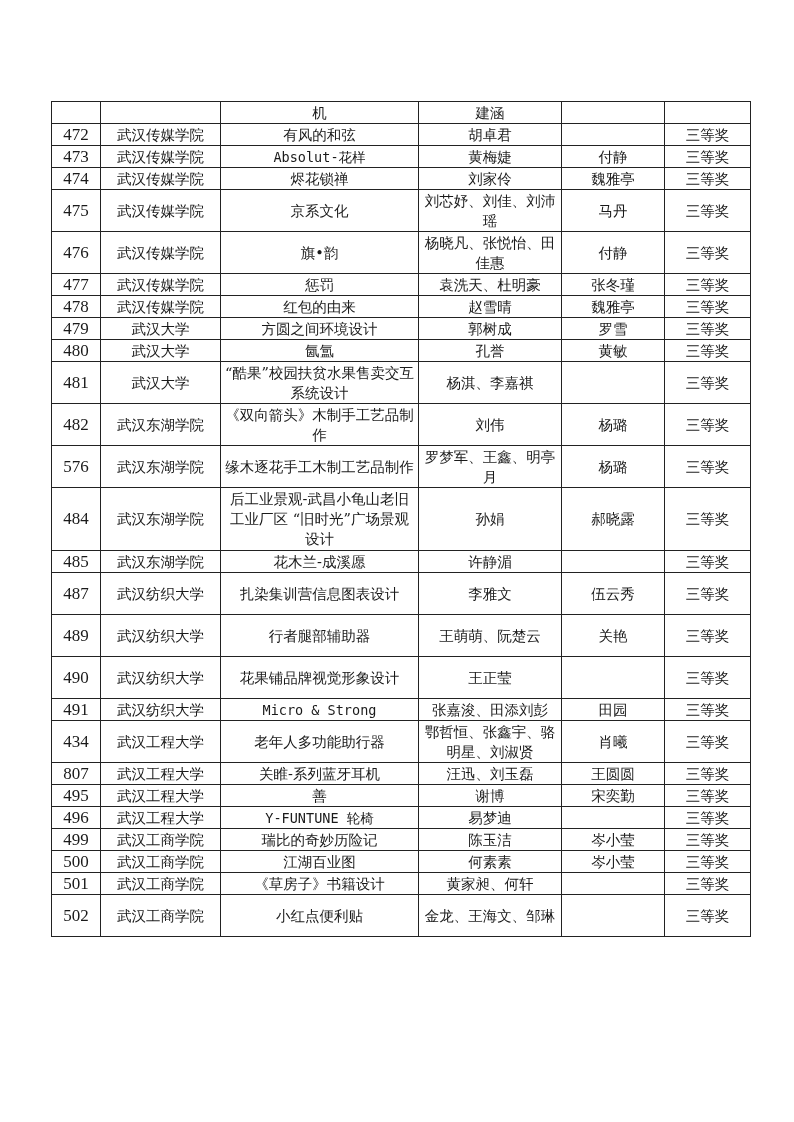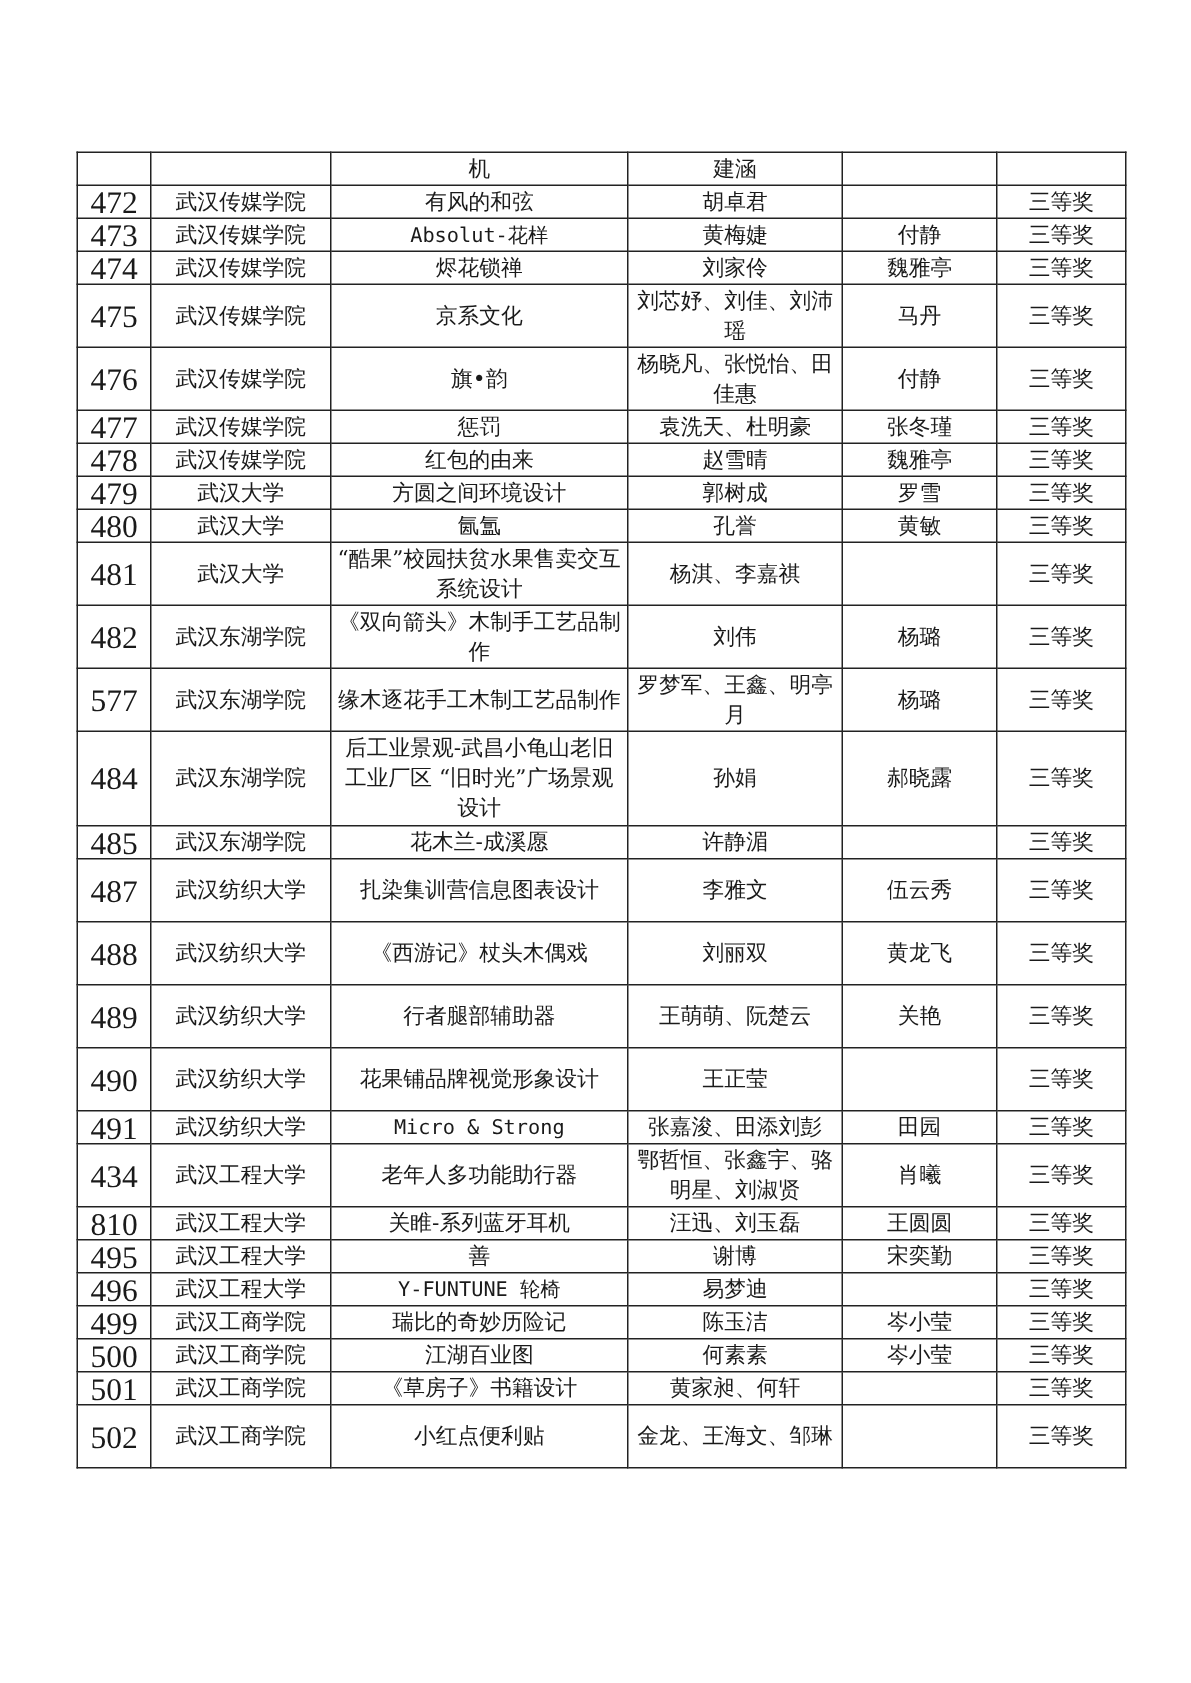--- a/index.html
+++ b/index.html
@@ -34,21 +34,21 @@
       padding: 0 2px;
       text-align: center;
       vertical-align: middle;
       font-size: 14.5px;
       line-height: 20px;
       overflow: hidden;
       word-break: break-all;
     }
     table.awards td.num {
       font-family: "Liberation Serif", "DejaVu Serif", serif;
-      font-size: 21px;
+      font-size: 17px;
     }
     table.awards td.mono {
       font-family: "DejaVu Sans Mono", "Liberation Mono", monospace;
       font-size: 13.5px;
     }
     col.c-no { width: 49px; }
     col.c-school { width: 120px; }
     col.c-title { width: 198px; }
     col.c-author { width: 143px; }
     col.c-advisor { width: 103px; }
@@ -162,21 +162,21 @@
         </tr>
         <tr class="h2">
           <td class="num">482</td>
           <td>武汉东湖学院</td>
           <td>《双向箭头》木制手工艺品制作</td>
           <td>刘伟</td>
           <td>杨璐</td>
           <td>三等奖</td>
         </tr>
         <tr class="h2">
-          <td class="num">577</td>
+          <td class="num">576</td>
           <td>武汉东湖学院</td>
           <td>缘木逐花手工木制工艺品制作</td>
           <td>罗梦军、王鑫、明亭月</td>
           <td>杨璐</td>
           <td>三等奖</td>
         </tr>
         <tr class="h3">
           <td class="num">484</td>
           <td>武汉东湖学院</td>
           <td>后工业景观-武昌小龟山老旧工业厂区 “旧时光”广场景观 设计</td>
@@ -194,28 +194,20 @@
         </tr>
         <tr class="h2">
           <td class="num">487</td>
           <td>武汉纺织大学</td>
           <td>扎染集训营信息图表设计</td>
           <td>李雅文</td>
           <td>伍云秀</td>
           <td>三等奖</td>
         </tr>
         <tr class="h2">
-          <td class="num">488</td>
-          <td>武汉纺织大学</td>
-          <td>《西游记》杖头木偶戏</td>
-          <td>刘丽双</td>
-          <td>黄龙飞</td>
-          <td>三等奖</td>
-        </tr>
-        <tr class="h2">
           <td class="num">489</td>
           <td>武汉纺织大学</td>
           <td>行者腿部辅助器</td>
           <td>王萌萌、阮楚云</td>
           <td>关艳</td>
           <td>三等奖</td>
         </tr>
         <tr class="h2">
           <td class="num">490</td>
           <td>武汉纺织大学</td>
@@ -234,21 +226,21 @@
         </tr>
         <tr class="h2">
           <td class="num">434</td>
           <td>武汉工程大学</td>
           <td>老年人多功能助行器</td>
           <td>鄂哲恒、张鑫宇、骆明星、刘淑贤</td>
           <td>肖曦</td>
           <td>三等奖</td>
         </tr>
         <tr class="h1">
-          <td class="num">810</td>
+          <td class="num">807</td>
           <td>武汉工程大学</td>
           <td>关睢-系列蓝牙耳机</td>
           <td>汪迅、刘玉磊</td>
           <td>王圆圆</td>
           <td>三等奖</td>
         </tr>
         <tr class="h1">
           <td class="num">495</td>
           <td>武汉工程大学</td>
           <td>善</td>

